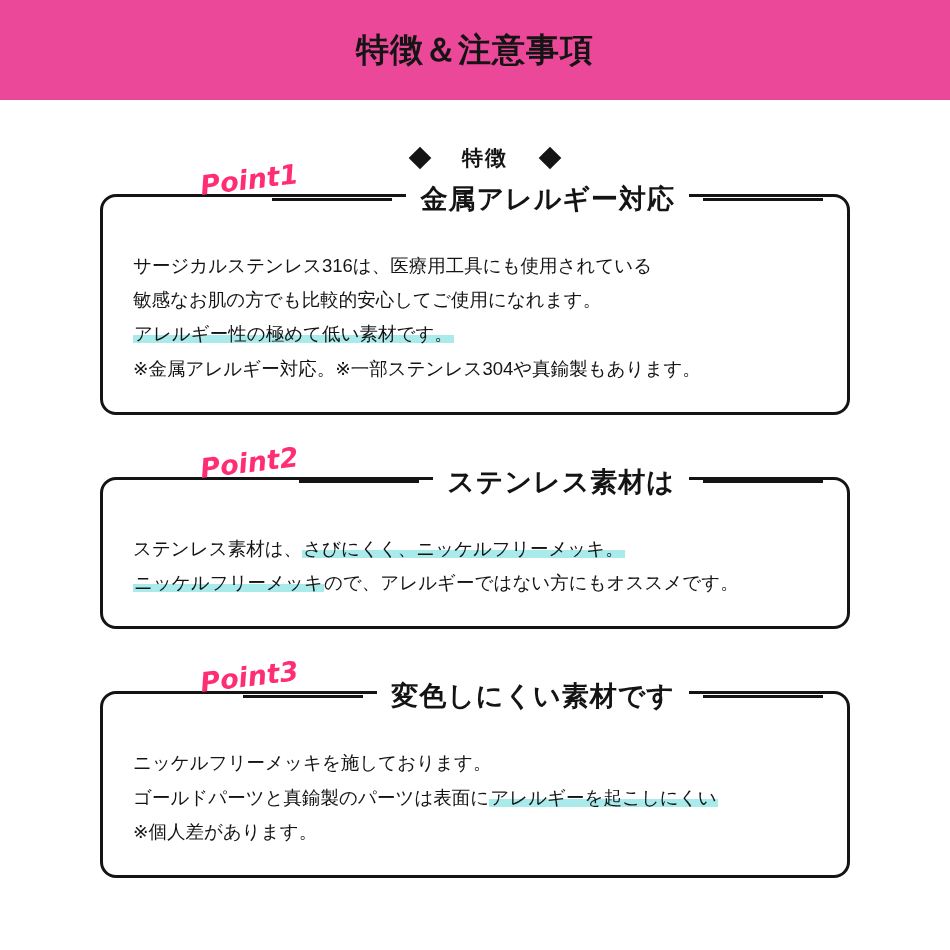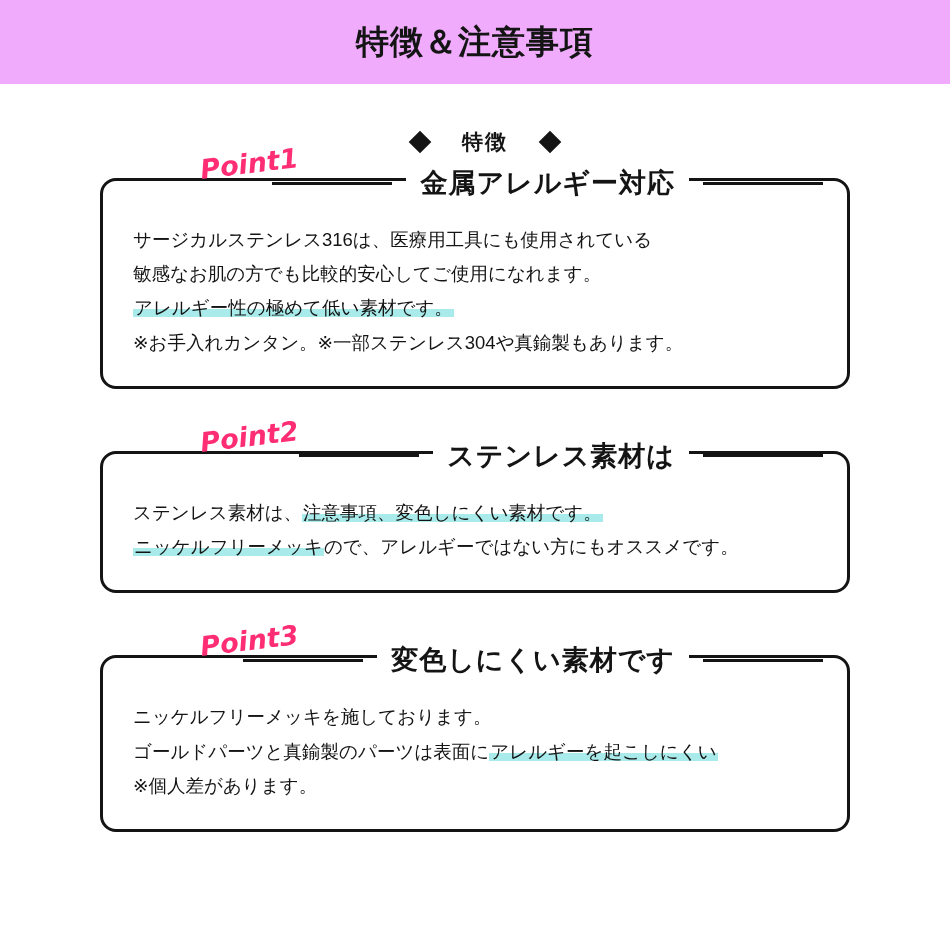--- a/index.html
+++ b/index.html
@@ -12,22 +12,22 @@
     background: #ffffff;
     font-family: "Liberation Sans", "DejaVu Sans", sans-serif;
     color: #1a1a1a;
     overflow: hidden;
     position: relative;
   }
 
   
   .header-band {
     width: 950px;
-    height: 84px;
-    background: #f0abfc;
+    height: 100px;
+    background: #ec4899;
     display: flex;
     align-items: center;
     justify-content: center;
     box-sizing: border-box;
   }
   .header-title {
     font-size: 33px;
     font-weight: bold;
     letter-spacing: 1px;
     color: #141414;
@@ -109,21 +109,21 @@
     background: #ffffff;
     padding: 0 14px;
     font-size: 27px;
     font-weight: bold;
     letter-spacing: 1px;
     white-space: nowrap;
     color: #141414;
   }
 
   .box-body {
-    margin-top: 6px;
+    margin-top: 16px;
   }
   .body-line {
     font-size: 18.5px;
     line-height: 1.85;
     color: #141414;
     white-space: nowrap;
   }
   .hl {
     background: linear-gradient(transparent 58%, #a8ebea 58%, #a8ebea 96%, transparent 96%);
     padding: 0 1px;
@@ -148,34 +148,34 @@
       <div class="point-box">
         <div class="box-title-row">
           <span class="rule left"></span>
           <span class="box-title">金属アレルギー対応</span>
           <span class="rule right"></span>
         </div>
         <div class="box-body">
           <div class="body-line"><span>サージカルステンレス316は、医療用工具にも使用されている</span></div>
           <div class="body-line"><span>敏感なお肌の方でも比較的安心してご使用になれます。</span></div>
           <div class="body-line"><span class="hl">アレルギー性の極めて低い素材です。</span></div>
-          <div class="body-line"><span>※お手入れカンタン。※一部ステンレス304や真鍮製もあります。</span></div>
+          <div class="body-line"><span>※金属アレルギー対応。※一部ステンレス304や真鍮製もあります。</span></div>
         </div>
       </div>
     </div>
     <div class="point-block b2">
       <div class="point-badge">Point2</div>
       <div class="point-box">
         <div class="box-title-row">
           <span class="rule left"></span>
           <span class="box-title">ステンレス素材は</span>
           <span class="rule right"></span>
         </div>
         <div class="box-body">
-          <div class="body-line"><span>ステンレス素材は、</span><span class="hl">注意事項、変色しにくい素材です。</span></div>
+          <div class="body-line"><span>ステンレス素材は、</span><span class="hl">さびにくく、ニッケルフリーメッキ。</span></div>
           <div class="body-line"><span class="hl">ニッケルフリーメッキ</span><span>ので、アレルギーではない方にもオススメです。</span></div>
         </div>
       </div>
     </div>
     <div class="point-block b3">
       <div class="point-badge">Point3</div>
       <div class="point-box">
         <div class="box-title-row">
           <span class="rule left"></span>
           <span class="box-title">変色しにくい素材です</span>

